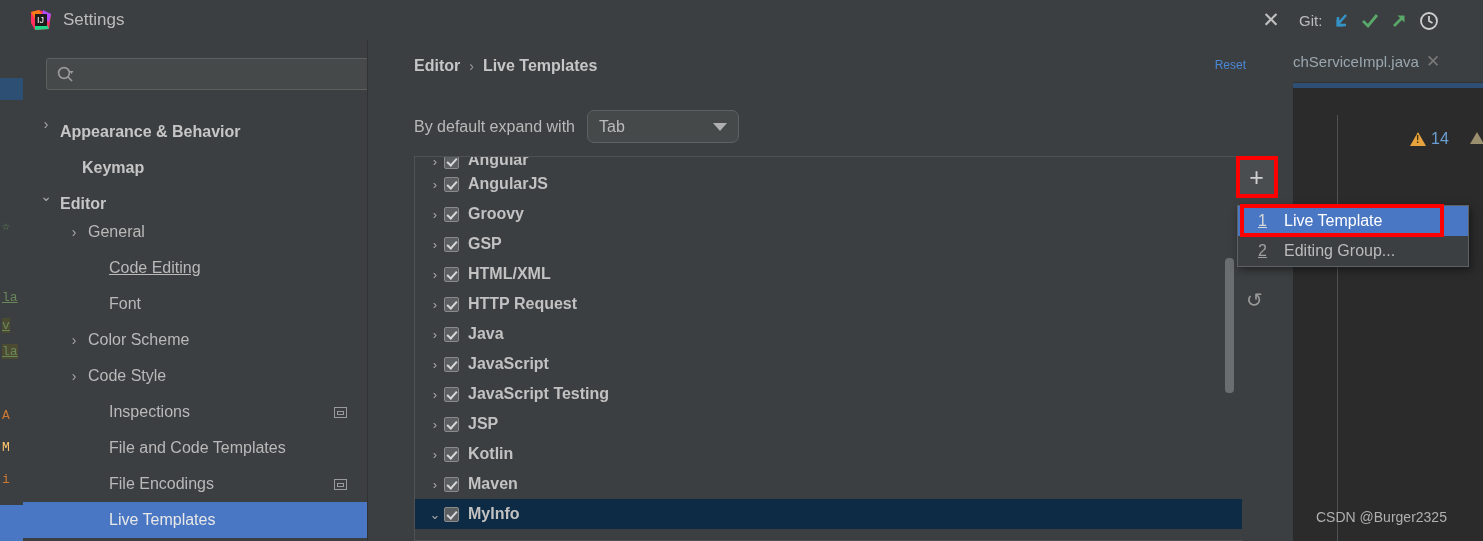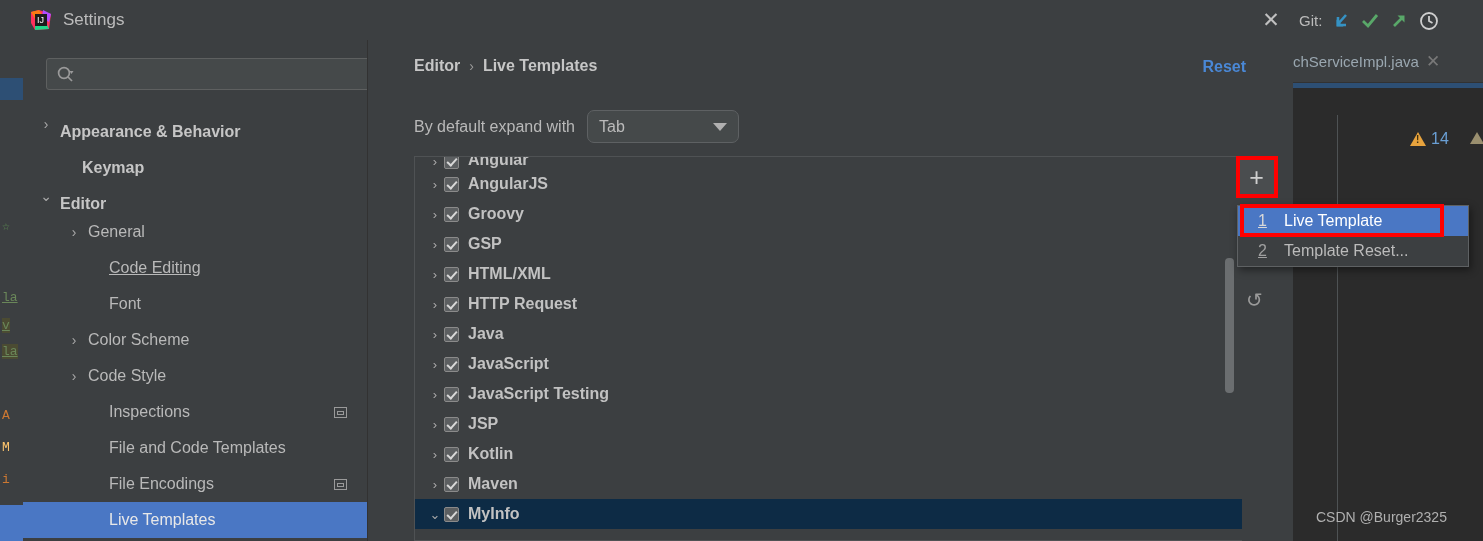--- a/index.html
+++ b/index.html
@@ -312,22 +312,22 @@
     font-weight: bold;
   }
   .bc-sep {
     color: #9a9a9a;
     font-size: 14px;
   }
   .reset-link {
     position: absolute;
     right: 47px; top: 18px;
     color: #4a88d6;
-    font-size: 16px;
-    font-weight: bold;
+    font-size: 12px;
+    font-weight: normal;
     cursor: pointer;
   }
   .expand-row {
     position: absolute;
     left: 46px; top: 70px;
     display: flex;
     align-items: center;
     gap: 12px;
   }
   .expand-label {
@@ -737,18 +737,18 @@
 <div class="plus-btn">+</div>
 <div class="undo-icon">↺</div>
 
 <div class="popup" id="add-popup">
     <div class="popup-item highlight">
       <span class="popup-mnemonic">1</span>
       <span class="popup-label">Live Template</span>
     </div>
     <div class="popup-item">
       <span class="popup-mnemonic">2</span>
-      <span class="popup-label">Template Reset...</span>
+      <span class="popup-label">Editing Group...</span>
     </div>
   </div>
 
 <div class="annot annot-plus"></div>
 <div class="annot annot-live"></div>
 
 </body></html>

